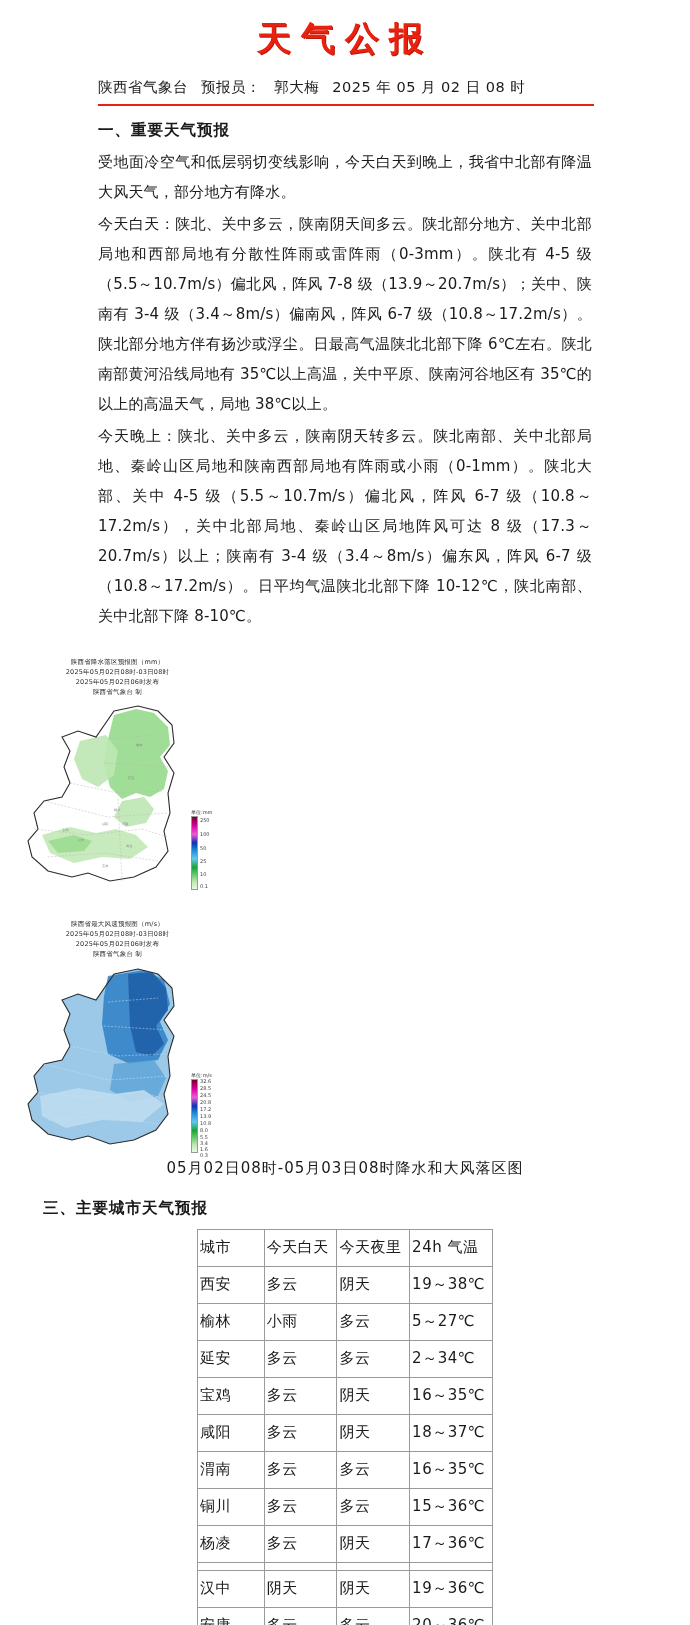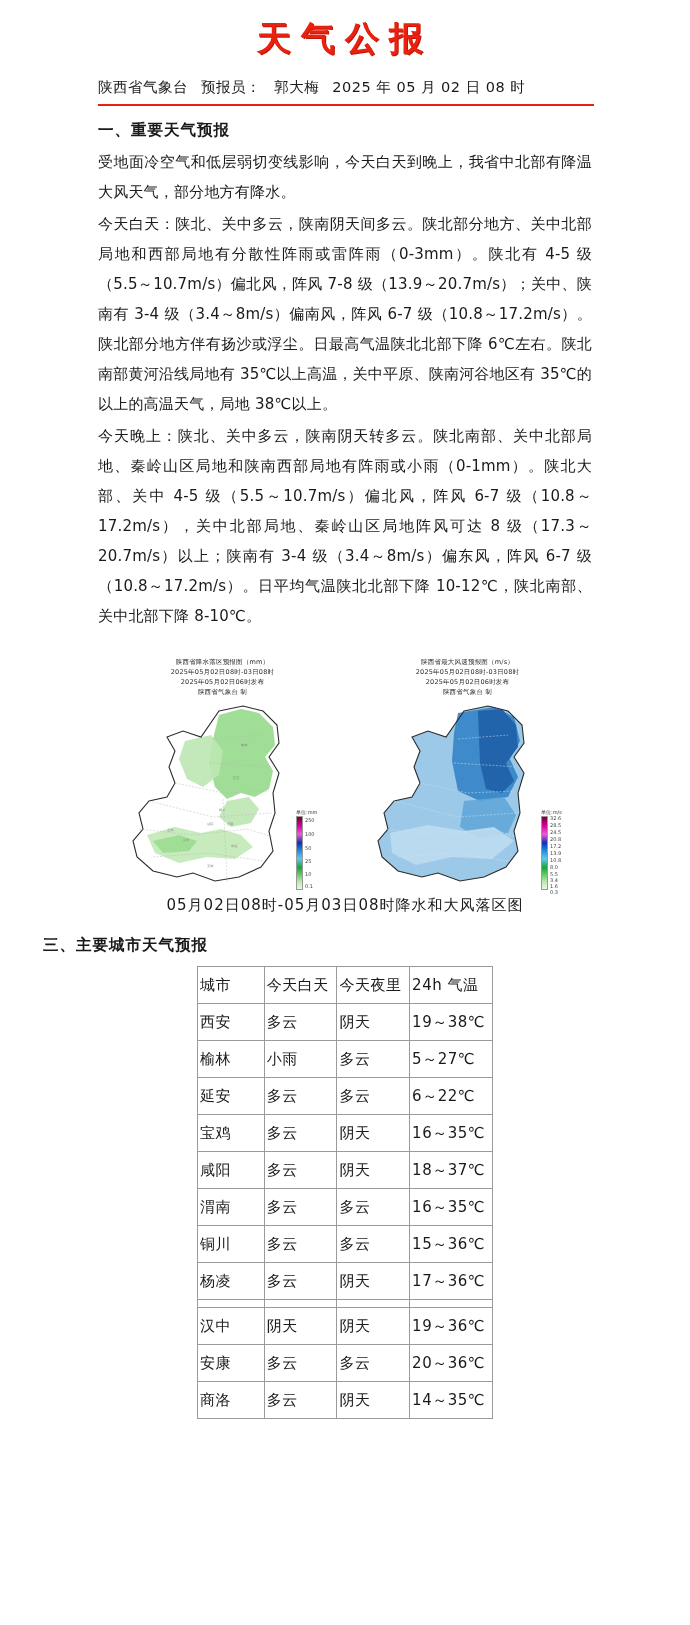--- a/index.html
+++ b/index.html
@@ -62,21 +62,22 @@
     text-justify: inter-ideograph;
     margin: 0 0 2px 0;
     letter-spacing: 0.2px;
   }
 
   
   .maps {
     margin-top: 26px;
     display: flex;
     justify-content: center;
-    gap: 10px;
+    gap: 23px;
+    flex-direction: column;
   }
   .map-panel {
     width: 235px;
     position: relative;
   }
   .map-head {
     text-align: center;
     font-size: 6.5px;
     line-height: 1.55;
     color: #2a2a2a;
@@ -328,21 +329,21 @@
         <tr>
           <td class="c-city">榆林</td>
           <td class="c-day">小雨</td>
           <td class="c-night">多云</td>
           <td class="c-temp">5～27℃</td>
         </tr>
         <tr>
           <td class="c-city">延安</td>
           <td class="c-day">多云</td>
           <td class="c-night">多云</td>
-          <td class="c-temp">6～22℃</td>
+          <td class="c-temp">2～34℃</td>
         </tr>
         <tr>
           <td class="c-city">宝鸡</td>
           <td class="c-day">多云</td>
           <td class="c-night">阴天</td>
           <td class="c-temp">16～35℃</td>
         </tr>
         <tr>
           <td class="c-city">咸阳</td>
           <td class="c-day">多云</td>

